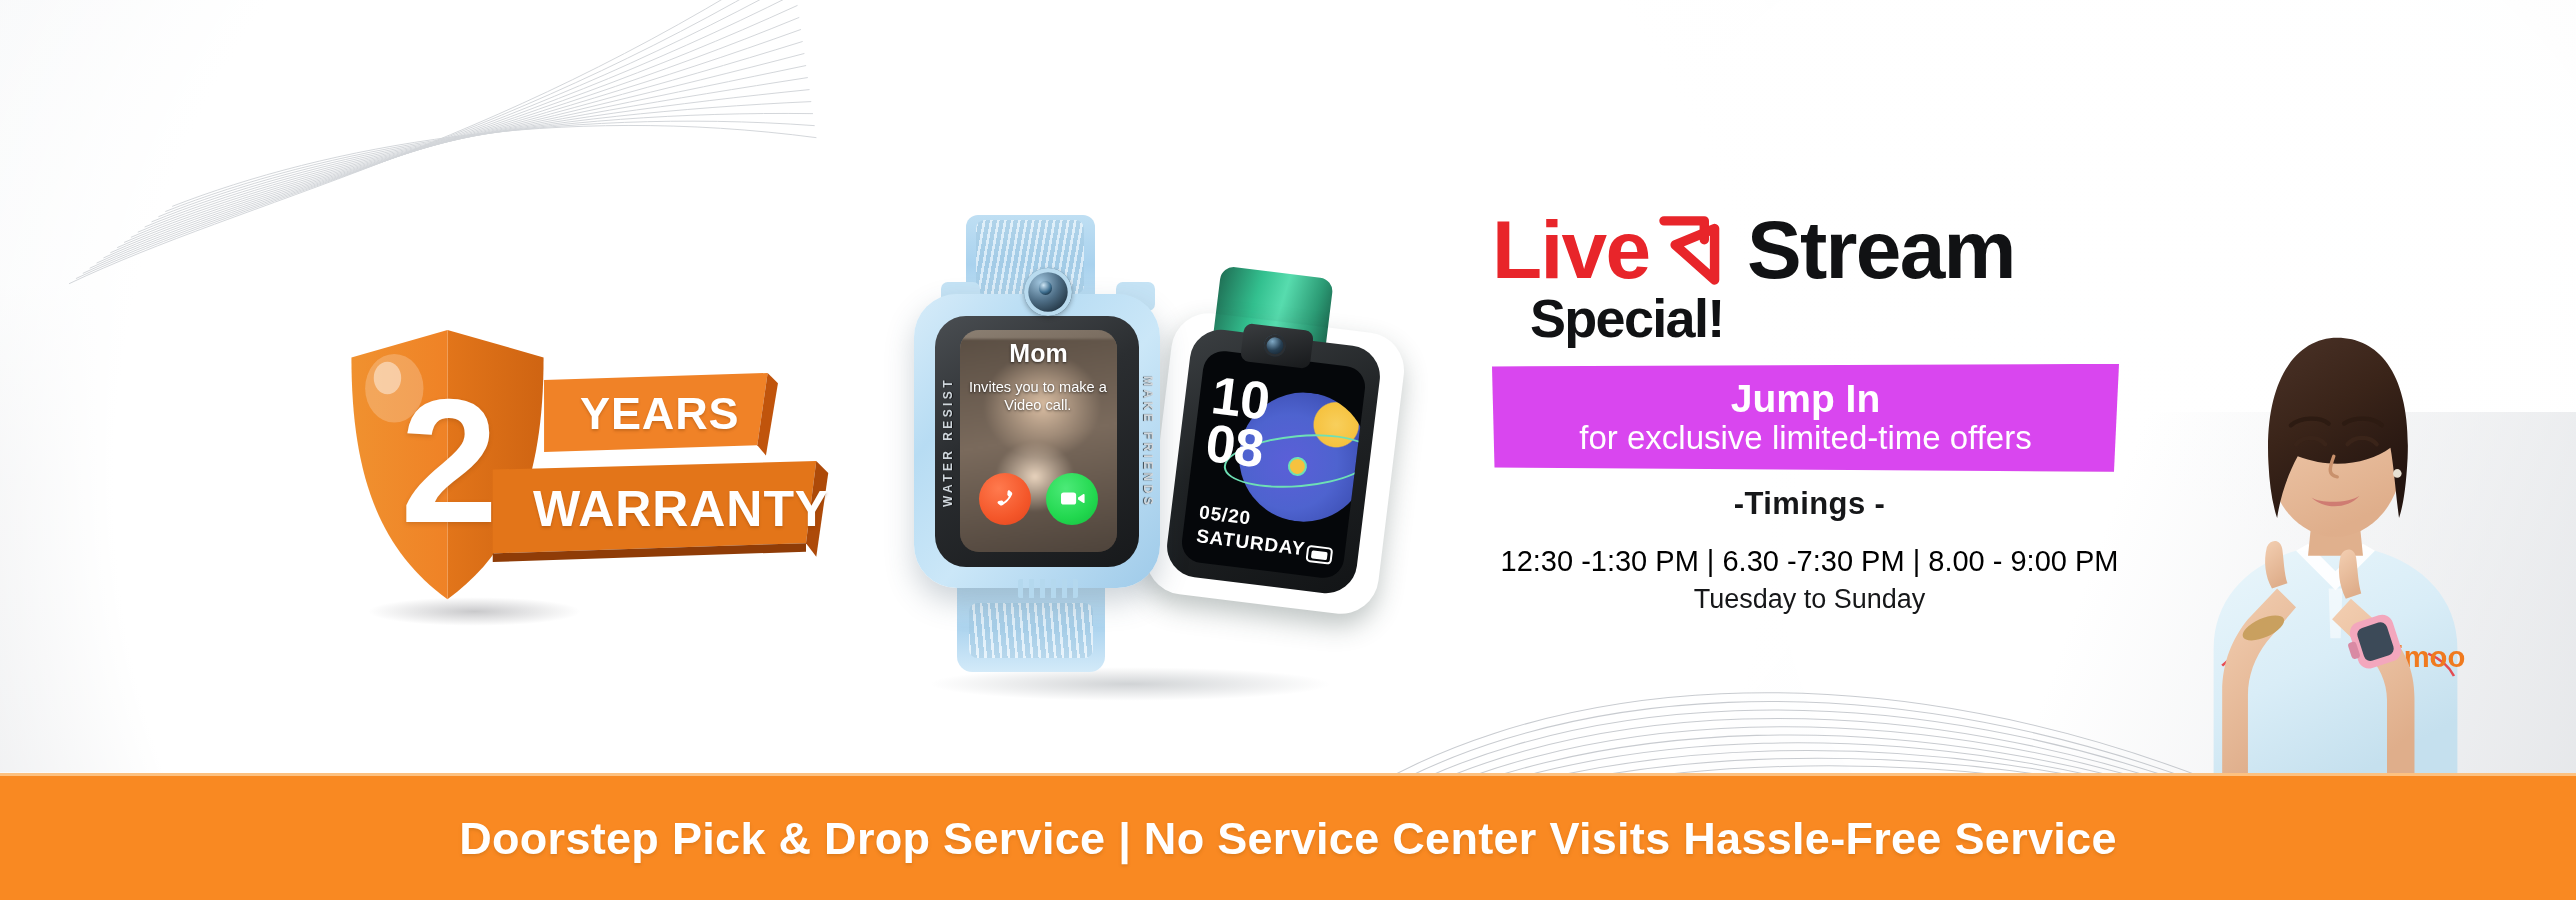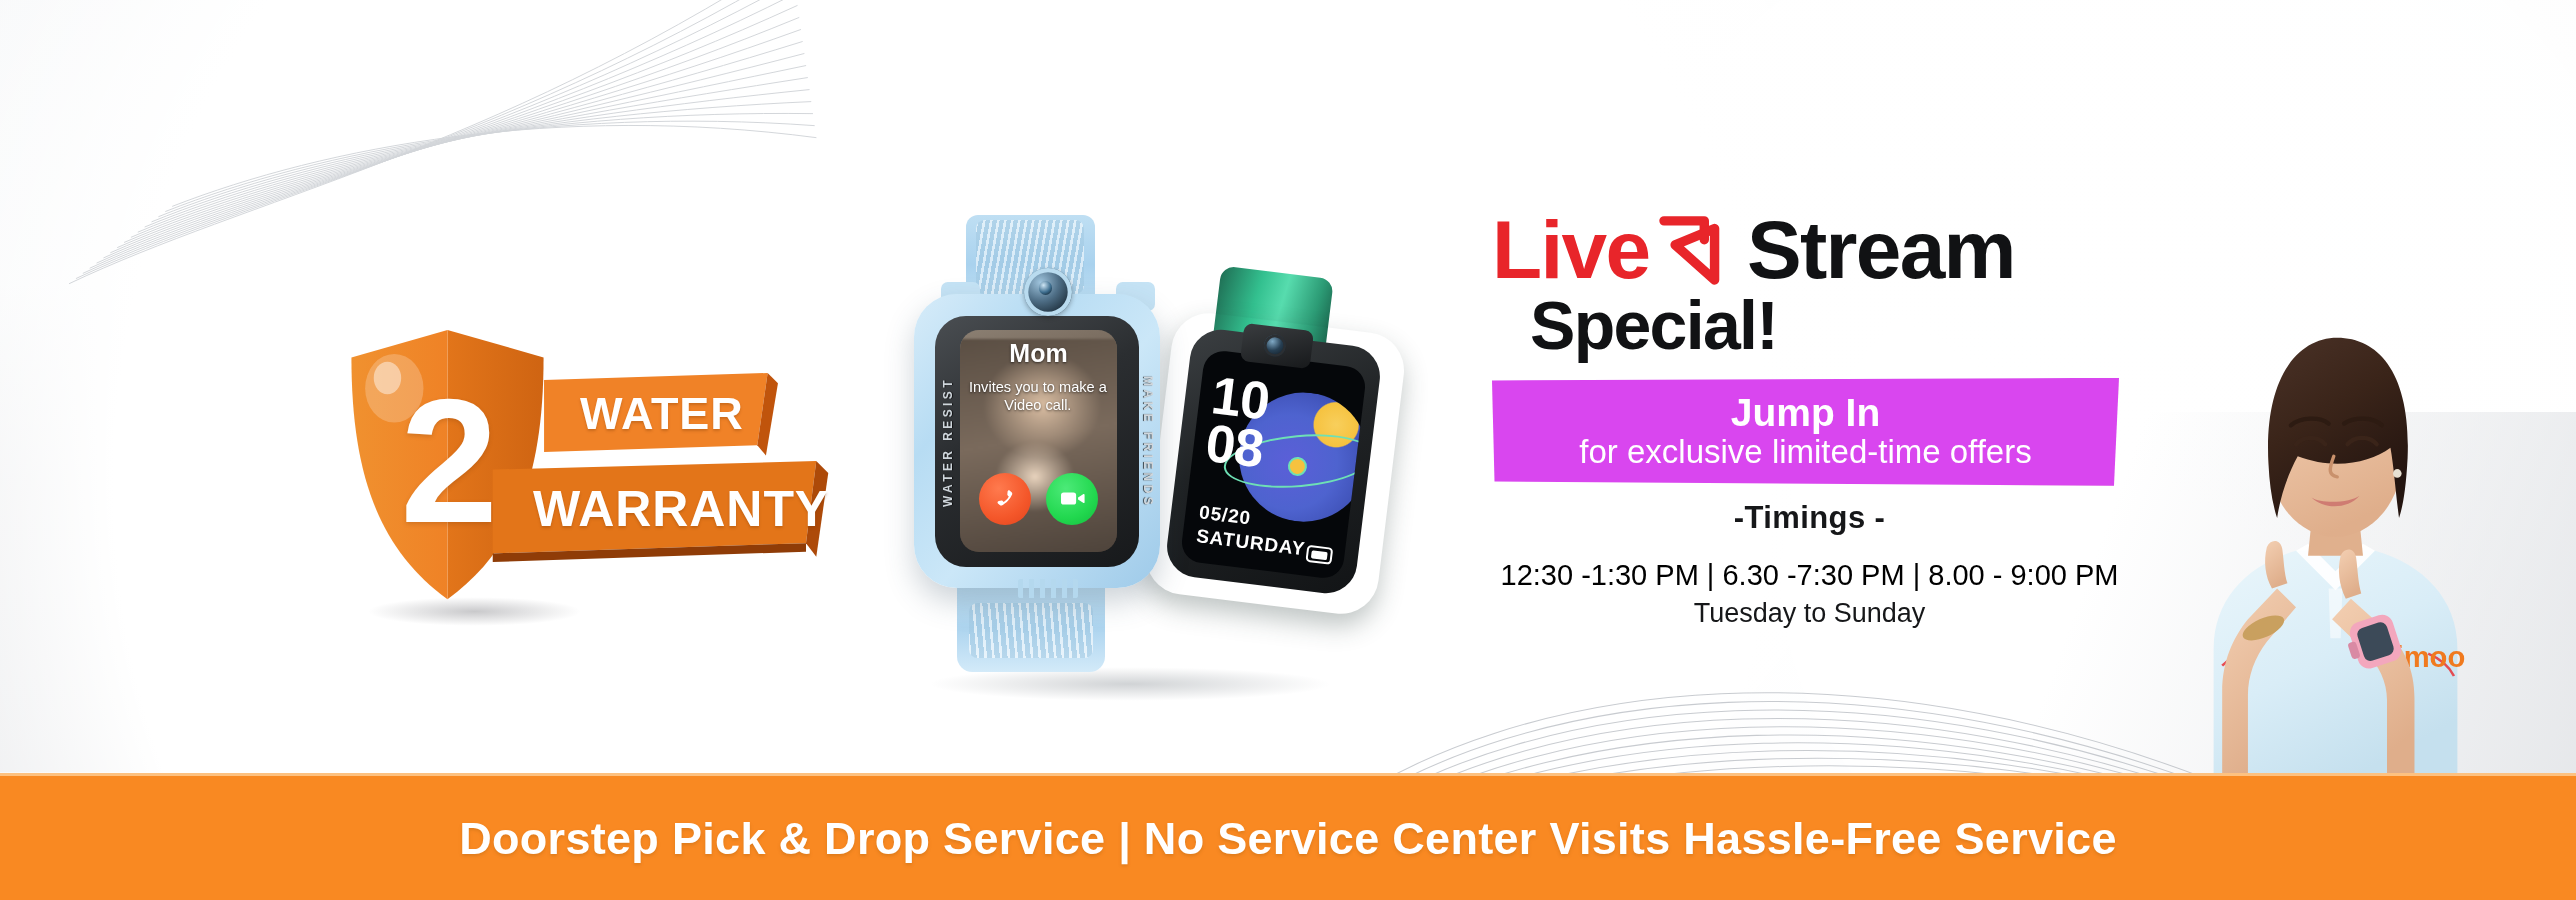--- a/index.html
+++ b/index.html
@@ -263,21 +263,21 @@
   
   .promo { position:absolute; left:1492px; top:203px; width:635px; }
   .promo-title-row {
     display:flex; align-items:center; justify-content:flex-start;
     gap:3.4px; height:93px;
   }
   .t-live { font-size:82px; font-weight:700; color:#e8252a; line-height:1; letter-spacing:-1.7px; }
   .t-stream { font-size:82px; font-weight:700; color:#111214; line-height:1; letter-spacing:-1.7px;margin-left:12px; }
   .live-icon { width:72px; height:74px; margin:0 1.7px 0 5.2px; flex:none; }
   .t-special {
-    font-size:68px; font-weight:700; color:#111214; line-height:1;
+    font-size:54px; font-weight:700; color:#111214; line-height:1;
     letter-spacing:-1.7px; margin-top:-5.2px; padding-left:38px;
   }
 
   .jump-banner {
     position:relative; margin-top:19px; width:627px; height:108px;
     background:#d946ef;
     clip-path:polygon(0 2.6px, 100% 0, 99.2% 100%, 0.4% 96%);
     display:flex; flex-direction:column; align-items:center; justify-content:center;
     box-shadow:0 2.6px 6px rgba(150,95,20,.18);
   }
@@ -380,21 +380,21 @@
       <ellipse cx="54" cy="70" rx="34" ry="40" fill="#ffffff" opacity=".22"></ellipse>
       <ellipse cx="46" cy="58" rx="16" ry="19" fill="#ffffff" opacity=".45"></ellipse>
     </svg>
     <div class="shield-num">2</div>
 
     <div class="ribbon ribbon-years">
       <svg viewBox="0 0 272 100" width="234" height="86">
         <path d="M0 8 L260 0 L248 84 L0 92 Z" fill="#f08227"></path>
         <path d="M260 0 L272 12 L258 96 L248 84 Z" fill="#c0540c"></path>
       </svg>
-      <div class="ribbon-label">WATER</div>
+      <div class="ribbon-label">YEARS</div>
     </div>
 
     <div class="ribbon ribbon-warr">
       <svg viewBox="0 0 392 118" width="337" height="101">
         <path d="M0 10 L378 0 L366 96 L0 108 Z" fill="#e37519"></path>
         <path d="M378 0 L392 14 L378 112 L366 96 Z" fill="#ad4a09"></path>
         <path d="M0 108 L366 96 L366 106 L0 118 Z" fill="#8f3c07"></path>
       </svg>
       <div class="ribbon-label">WARRANTY</div>
     </div>

